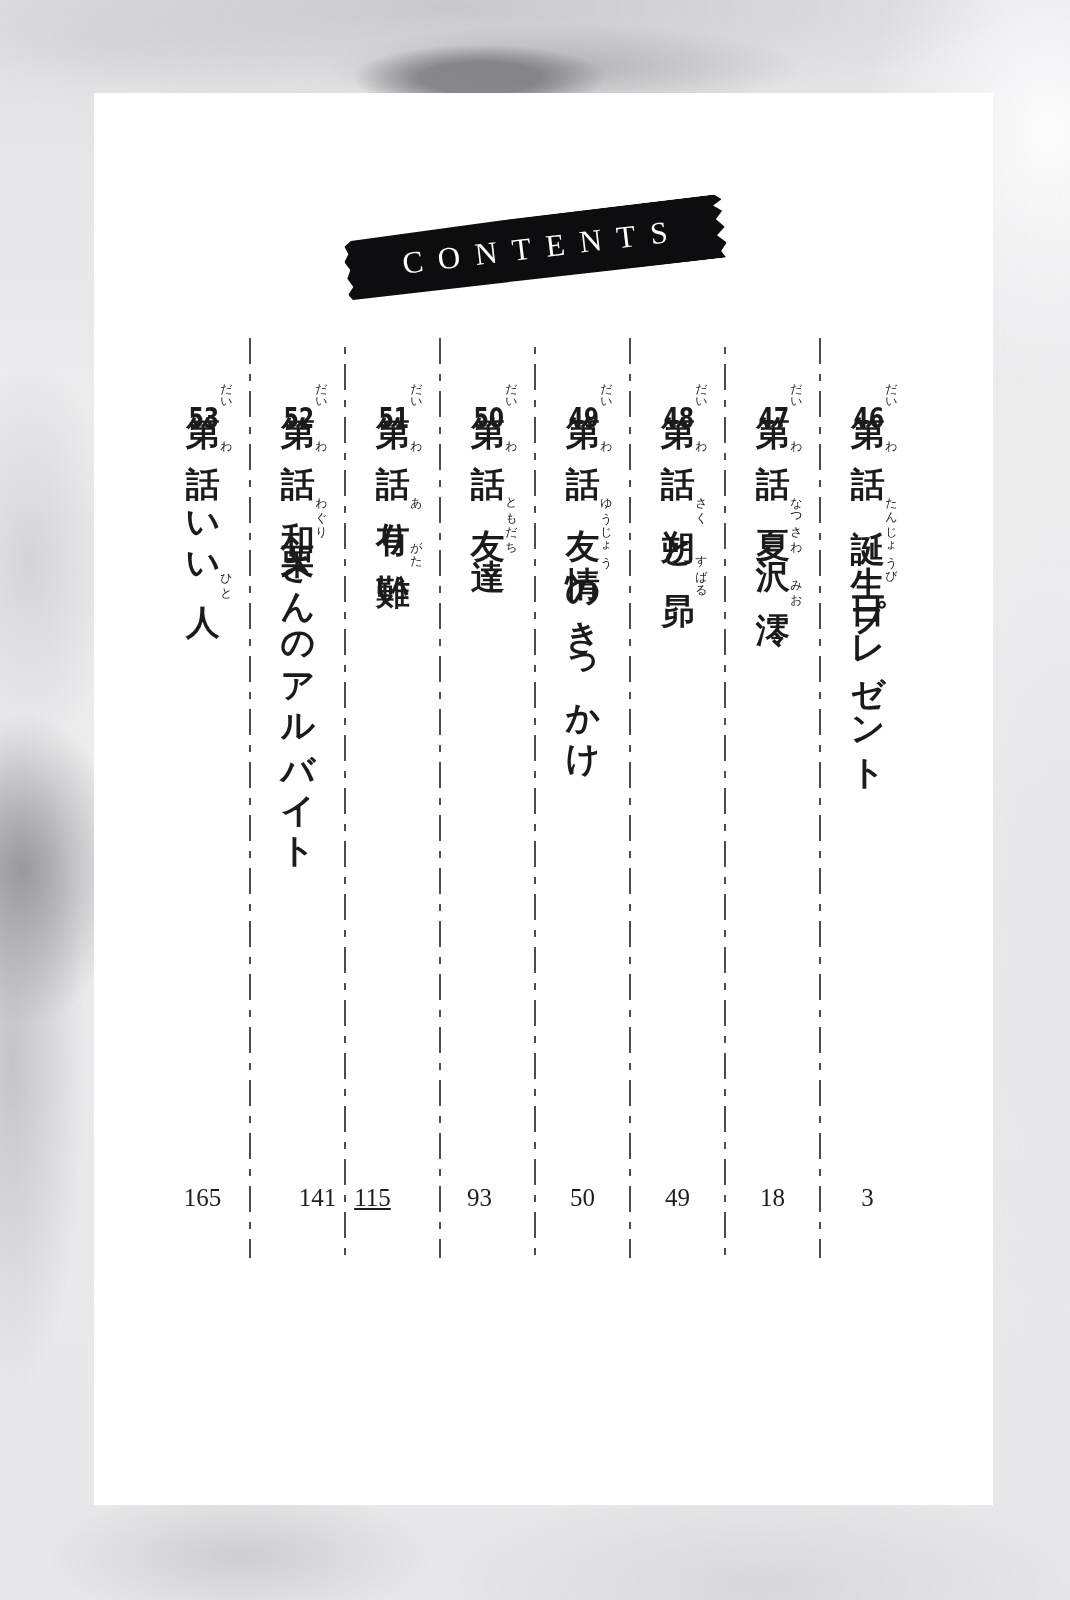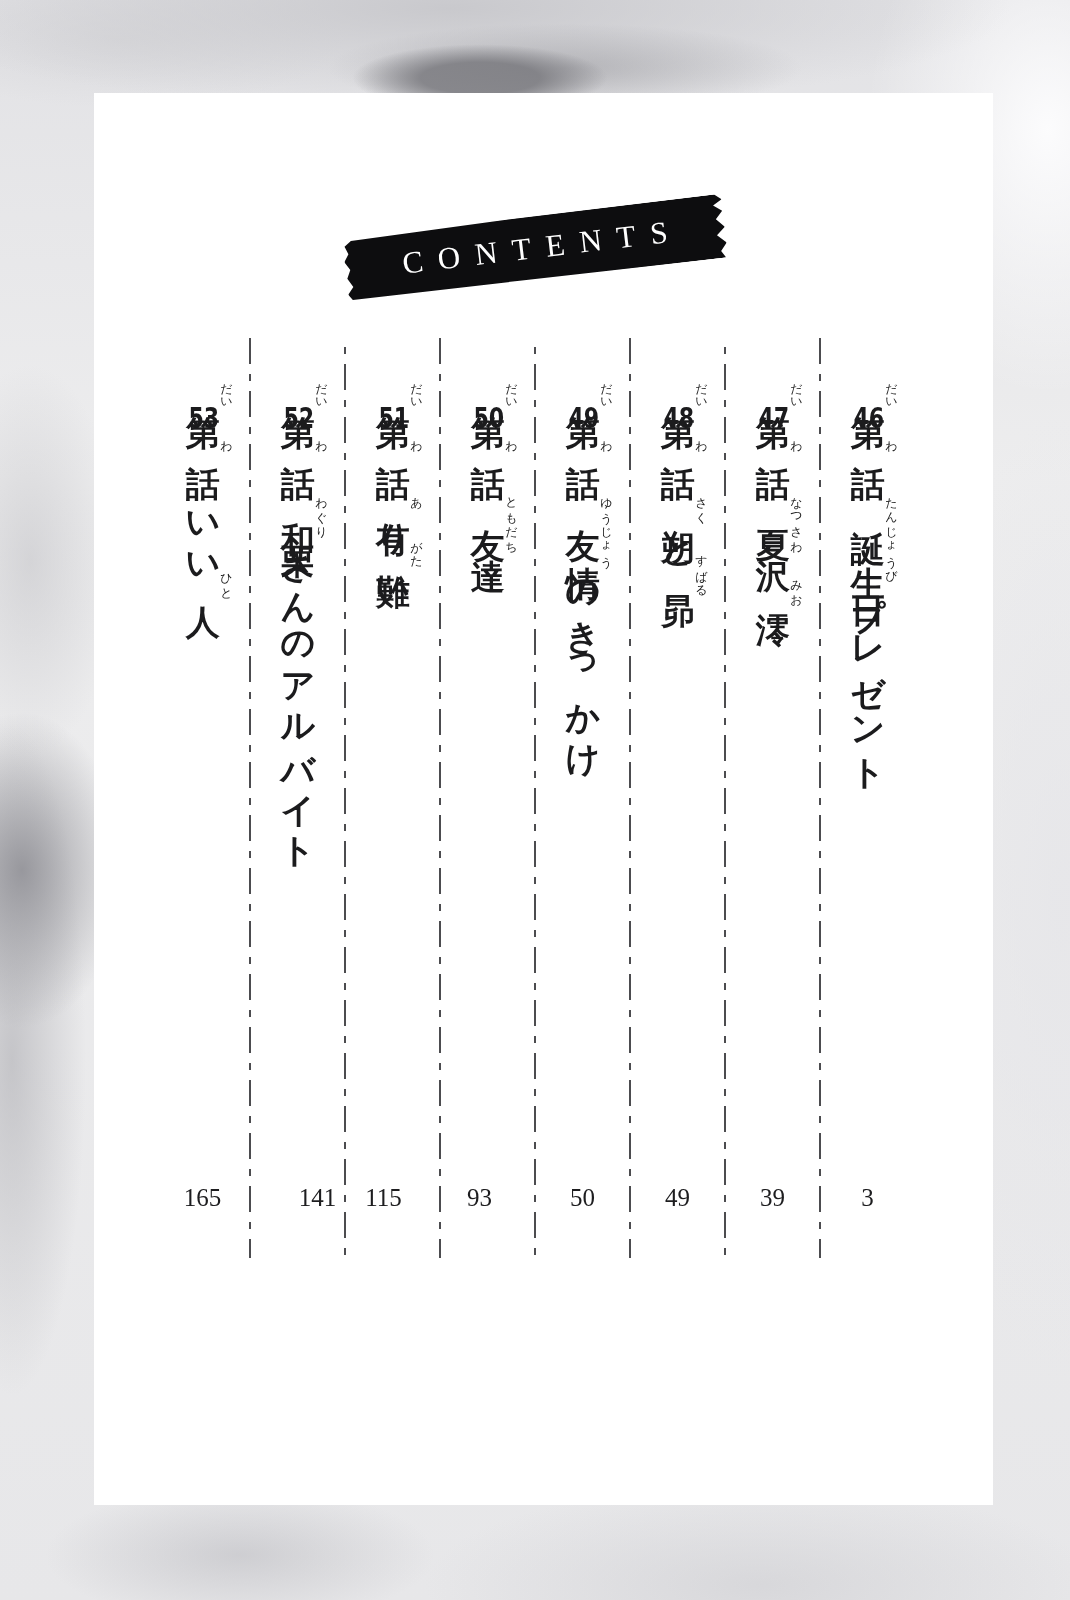--- a/index.html
+++ b/index.html
@@ -77,21 +77,21 @@
       <span class="hdr"><ruby><span>第</span><rt>だい</rt></ruby><span class="tcy">46</span><ruby><span>話</span><rt>わ</rt></ruby></span><span class="gap"></span><span class="ttl"><ruby><span>誕</span><rt>たん</rt></ruby><ruby><span>生</span><rt>じょう</rt></ruby><ruby><span>日</span><rt>び</rt></ruby><span>プレゼント</span></span>
     </div>
   </div>
       <div class="pagenum" style="left: 820px;">3</div>
       <div class="dash phase-a" style="left: 819px;"></div>
       <div class="toc-col" style="left: 725px;">
     <div class="col-inner">
       <span class="hdr"><ruby><span>第</span><rt>だい</rt></ruby><span class="tcy">47</span><ruby><span>話</span><rt>わ</rt></ruby></span><span class="gap"></span><span class="ttl"><ruby><span>夏</span><rt>なつ</rt></ruby><ruby><span>沢</span><rt>さわ</rt></ruby><span>　</span><ruby><span>澪</span><rt>みお</rt></ruby></span>
     </div>
   </div>
-      <div class="pagenum" style="left: 725px;">39</div>
+      <div class="pagenum" style="left: 725px;">18</div>
       <div class="dash phase-b" style="left: 724px;"></div>
       <div class="toc-col" style="left: 630px;">
     <div class="col-inner">
       <span class="hdr"><ruby><span>第</span><rt>だい</rt></ruby><span class="tcy">48</span><ruby><span>話</span><rt>わ</rt></ruby></span><span class="gap"></span><span class="ttl"><ruby><span>朔</span><rt>さく</rt></ruby><span>と</span><ruby><span>昴</span><rt>すばる</rt></ruby></span>
     </div>
   </div>
       <div class="pagenum" style="left: 630px;">49</div>
       <div class="dash phase-a" style="left: 629px;"></div>
       <div class="toc-col" style="left: 535px;">
     <div class="col-inner">
@@ -105,21 +105,21 @@
       <span class="hdr"><ruby><span>第</span><rt>だい</rt></ruby><span class="tcy">50</span><ruby><span>話</span><rt>わ</rt></ruby></span><span class="gap"></span><span class="ttl"><ruby><span>友</span><rt>とも</rt></ruby><ruby><span>達</span><rt>だち</rt></ruby></span>
     </div>
   </div>
       <div class="pagenum" style="left: 432px;">93</div>
       <div class="dash phase-a" style="left: 439px;"></div>
       <div class="toc-col" style="left: 345px;">
     <div class="col-inner">
       <span class="hdr"><ruby><span>第</span><rt>だい</rt></ruby><span class="tcy">51</span><ruby><span>話</span><rt>わ</rt></ruby></span><span class="gap"></span><span class="ttl"><ruby><span>有</span><rt>あ</rt></ruby><span>り</span><ruby><span>難</span><rt>がた</rt></ruby><span>い</span></span>
     </div>
   </div>
-      <div class="pagenum" style="left: 336px;">115</div>
+      <div class="pagenum" style="left: 325px; text-decoration: underline;">115</div>
       <div class="dash phase-b" style="left: 344px;"></div>
       <div class="toc-col" style="left: 250px;">
     <div class="col-inner">
       <span class="hdr"><ruby><span>第</span><rt>だい</rt></ruby><span class="tcy">52</span><ruby><span>話</span><rt>わ</rt></ruby></span><span class="gap"></span><span class="ttl"><ruby><span>和</span><rt>わ</rt></ruby><ruby><span>栗</span><rt>ぐり</rt></ruby><span>さんのアルバイト</span></span>
     </div>
   </div>
       <div class="pagenum" style="left: 250px; margin-left: 20px;">141</div>
       <div class="dash phase-a" style="left: 249px;"></div>
       <div class="toc-col" style="left: 155px;">
     <div class="col-inner">

